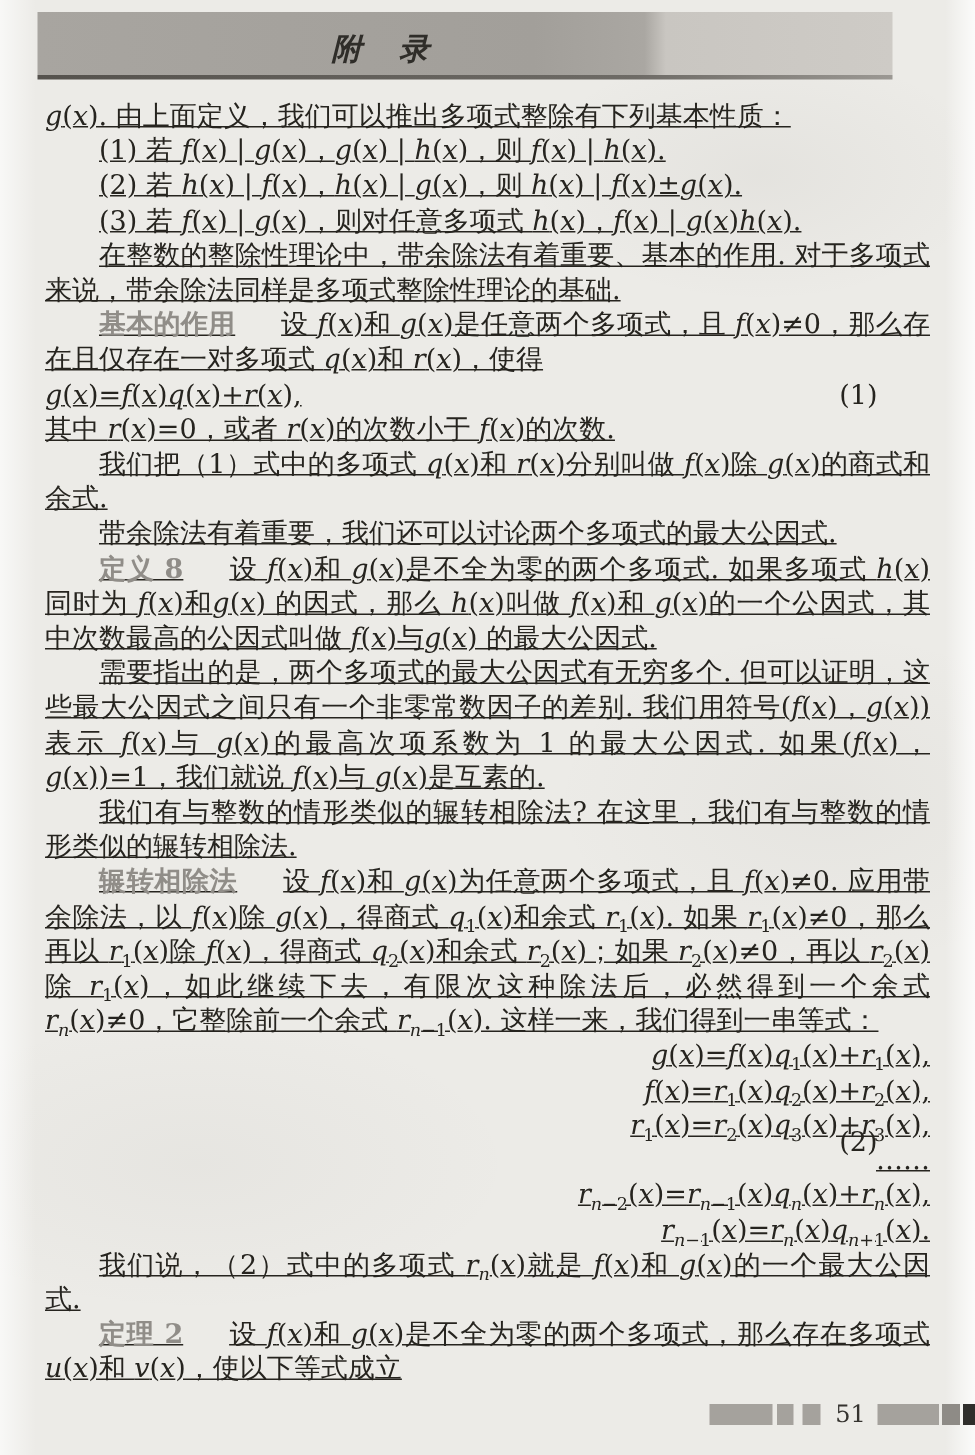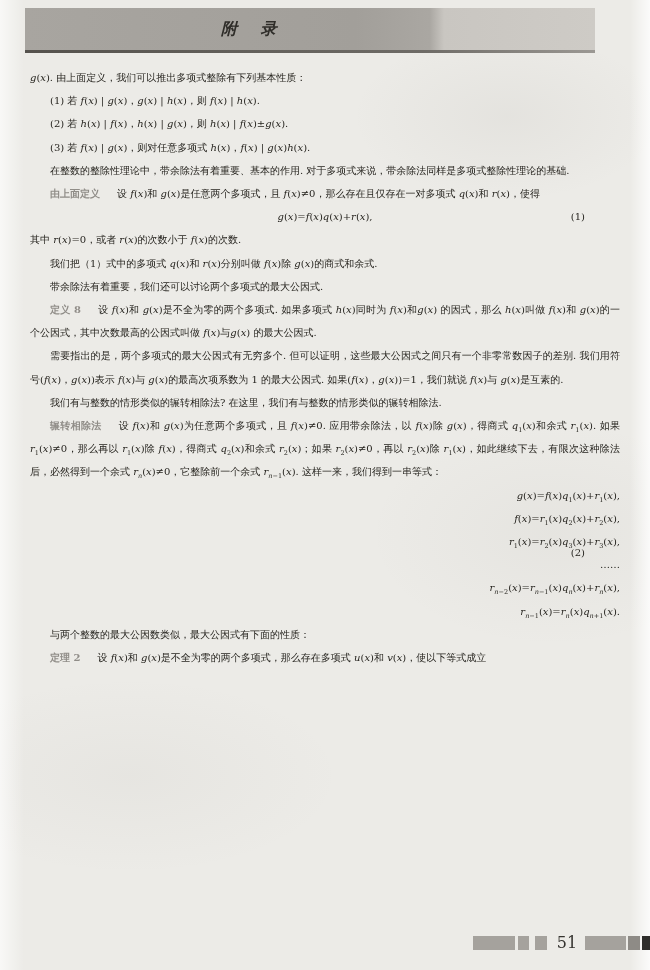--- a/index.html
+++ b/index.html
@@ -19,34 +19,34 @@
   .header-bar{
     position:absolute;left:25px;top:8px;width:570px;height:42px;
     background:linear-gradient(to right,#a8a5a0 0%,#a29f9a 58%,#aaa7a2 71%,#c9c6c1 73.5%,#cecbc6 100%);
   }
   .header-bar::after{
     content:"";position:absolute;left:0;bottom:-3px;width:100%;height:3px;
     background:linear-gradient(to right,#55524d 0%,#6e6b66 70%,#9b9893 100%);
   }
   .header-title{
     position:absolute;left:196px;top:11px;
-    font-size:16px;font-weight:bold;font-style:italic;letter-spacing:9px;color:#2f2d29;
+    font-size:20px;font-weight:bold;font-style:italic;letter-spacing:9px;color:#2f2d29;
   }
   
   .content{
     position:absolute;left:30px;top:66px;width:590px;height:866px;overflow:hidden;
-    font-size:10px;line-height:23.2px;text-align:justify;
+    font-size:18px;line-height:23.2px;text-align:justify;text-decoration:underline;
   }
   .content p{margin:0;padding:0;}
   .ind{text-indent:2em;}
   .term{color:#908d88;font-weight:bold;margin-right:1.7em;}
   i{font-style:italic;}
   sub{font-size:.65em;line-height:0;}
   
-  .eq-center{position:relative;text-align:center;}
+  .eq-center{position:relative;text-align:left;}
   .eq-label{position:absolute;right:35px;top:0;font-style:normal;}
   .eq-block{position:relative;margin-left:165px;text-align:right;}
   .eq-block .eq-label{top:50%;transform:translateY(-50%);}
   .eq-line{white-space:nowrap;}
   
   .footer{position:absolute;left:0;top:933px;width:602px;height:20px;}
   .fbar{position:absolute;top:3px;height:14px;background:#a5a29d;}
   .fbar.dark{background:#8e8b86;}
   .fbar.black{background:#2f2e2b;}
   .page-num{position:absolute;left:551px;top:0;width:32px;text-align:center;font-size:16px;color:#35332f;}
@@ -60,21 +60,21 @@
     <span class="header-title">附 录</span>
   </div>
 
   <div class="content">
     <p class="m"><i>g</i>(<i>x</i>). 由上面定义，我们可以推出多项式整除有下列基本性质：</p>
     <p class="m ind">(1) 若 <i>f</i>(<i>x</i>) | <i>g</i>(<i>x</i>)，<i>g</i>(<i>x</i>) | <i>h</i>(<i>x</i>)，则 <i>f</i>(<i>x</i>) | <i>h</i>(<i>x</i>).</p>
     <p class="m ind">(2) 若 <i>h</i>(<i>x</i>) | <i>f</i>(<i>x</i>)，<i>h</i>(<i>x</i>) | <i>g</i>(<i>x</i>)，则 <i>h</i>(<i>x</i>) | <i>f</i>(<i>x</i>)±<i>g</i>(<i>x</i>).</p>
     <p class="m ind">(3) 若 <i>f</i>(<i>x</i>) | <i>g</i>(<i>x</i>)，则对任意多项式 <i>h</i>(<i>x</i>)，<i>f</i>(<i>x</i>) | <i>g</i>(<i>x</i>)<i>h</i>(<i>x</i>).</p>
     <p class="m ind">在整数的整除性理论中，带余除法有着重要、基本的作用. 对于多项式来说，带余除法同样是多项式整除性理论的基础.</p>
 
-    <p class="ind"><span class="term">由上面定义</span><span class="m">设 <i>f</i>(<i>x</i>)和 <i>g</i>(<i>x</i>)是任意两个多项式，且 <i>f</i>(<i>x</i>)≠0，那么存在且仅存在一对多项式 <i>q</i>(<i>x</i>)和 <i>r</i>(<i>x</i>)，使得</span></p>
+    <p class="ind"><span class="term">基本的作用</span><span class="m">设 <i>f</i>(<i>x</i>)和 <i>g</i>(<i>x</i>)是任意两个多项式，且 <i>f</i>(<i>x</i>)≠0，那么存在且仅存在一对多项式 <i>q</i>(<i>x</i>)和 <i>r</i>(<i>x</i>)，使得</span></p>
 
     <div class="eq-center m-wrap">
       <span class="m eq-line"><i>g</i>(<i>x</i>)=<i>f</i>(<i>x</i>)<i>q</i>(<i>x</i>)+<i>r</i>(<i>x</i>),</span>
       <span class="eq-label">(1)</span>
     </div>
 
     <p class="m">其中 <i>r</i>(<i>x</i>)=0，或者 <i>r</i>(<i>x</i>)的次数小于 <i>f</i>(<i>x</i>)的次数.</p>
     <p class="m ind">我们把（1）式中的多项式 <i>q</i>(<i>x</i>)和 <i>r</i>(<i>x</i>)分别叫做 <i>f</i>(<i>x</i>)除 <i>g</i>(<i>x</i>)的商式和余式.</p>
     <p class="m ind">带余除法有着重要，我们还可以讨论两个多项式的最大公因式.</p>
 
@@ -88,21 +88,21 @@
     <div class="eq-block">
       <div class="m eq-line"><i>g</i>(<i>x</i>)=<i>f</i>(<i>x</i>)<i>q</i><sub>1</sub>(<i>x</i>)+<i>r</i><sub>1</sub>(<i>x</i>),</div>
       <div class="m eq-line"><i>f</i>(<i>x</i>)=<i>r</i><sub>1</sub>(<i>x</i>)<i>q</i><sub>2</sub>(<i>x</i>)+<i>r</i><sub>2</sub>(<i>x</i>),</div>
       <div class="m eq-line"><i>r</i><sub>1</sub>(<i>x</i>)=<i>r</i><sub>2</sub>(<i>x</i>)<i>q</i><sub>3</sub>(<i>x</i>)+<i>r</i><sub>3</sub>(<i>x</i>),</div>
       <div class="m eq-line">……</div>
       <div class="m eq-line"><i>r</i><sub><i>n</i>−2</sub>(<i>x</i>)=<i>r</i><sub><i>n</i>−1</sub>(<i>x</i>)<i>q</i><sub><i>n</i></sub>(<i>x</i>)+<i>r</i><sub><i>n</i></sub>(<i>x</i>),</div>
       <div class="m eq-line"><i>r</i><sub><i>n</i>−1</sub>(<i>x</i>)=<i>r</i><sub><i>n</i></sub>(<i>x</i>)<i>q</i><sub><i>n</i>+1</sub>(<i>x</i>).</div>
       <span class="eq-label">(2)</span>
     </div>
 
-    <p class="m ind">与两个整数的最大公因数类似，最大公因式有下面的性质：</p>
+    <p class="m ind">我们说，（2）式中的多项式 <i>r</i><sub><i>n</i></sub>(<i>x</i>)就是 <i>f</i>(<i>x</i>)和 <i>g</i>(<i>x</i>)的一个最大公因式.</p>
 
     <p class="ind"><span class="term">定理 2</span><span class="m">设 <i>f</i>(<i>x</i>)和 <i>g</i>(<i>x</i>)是不全为零的两个多项式，那么存在多项式 <i>u</i>(<i>x</i>)和 <i>v</i>(<i>x</i>)，使以下等式成立</span></p>
 
   </div>
 
   <div class="footer">
     <div class="fbar" style="left:473px;width:42px;"></div>
     <div class="fbar" style="left:518px;width:11px;"></div>
     <div class="fbar" style="left:535px;width:12px;"></div>
     <span class="page-num">51</span>

